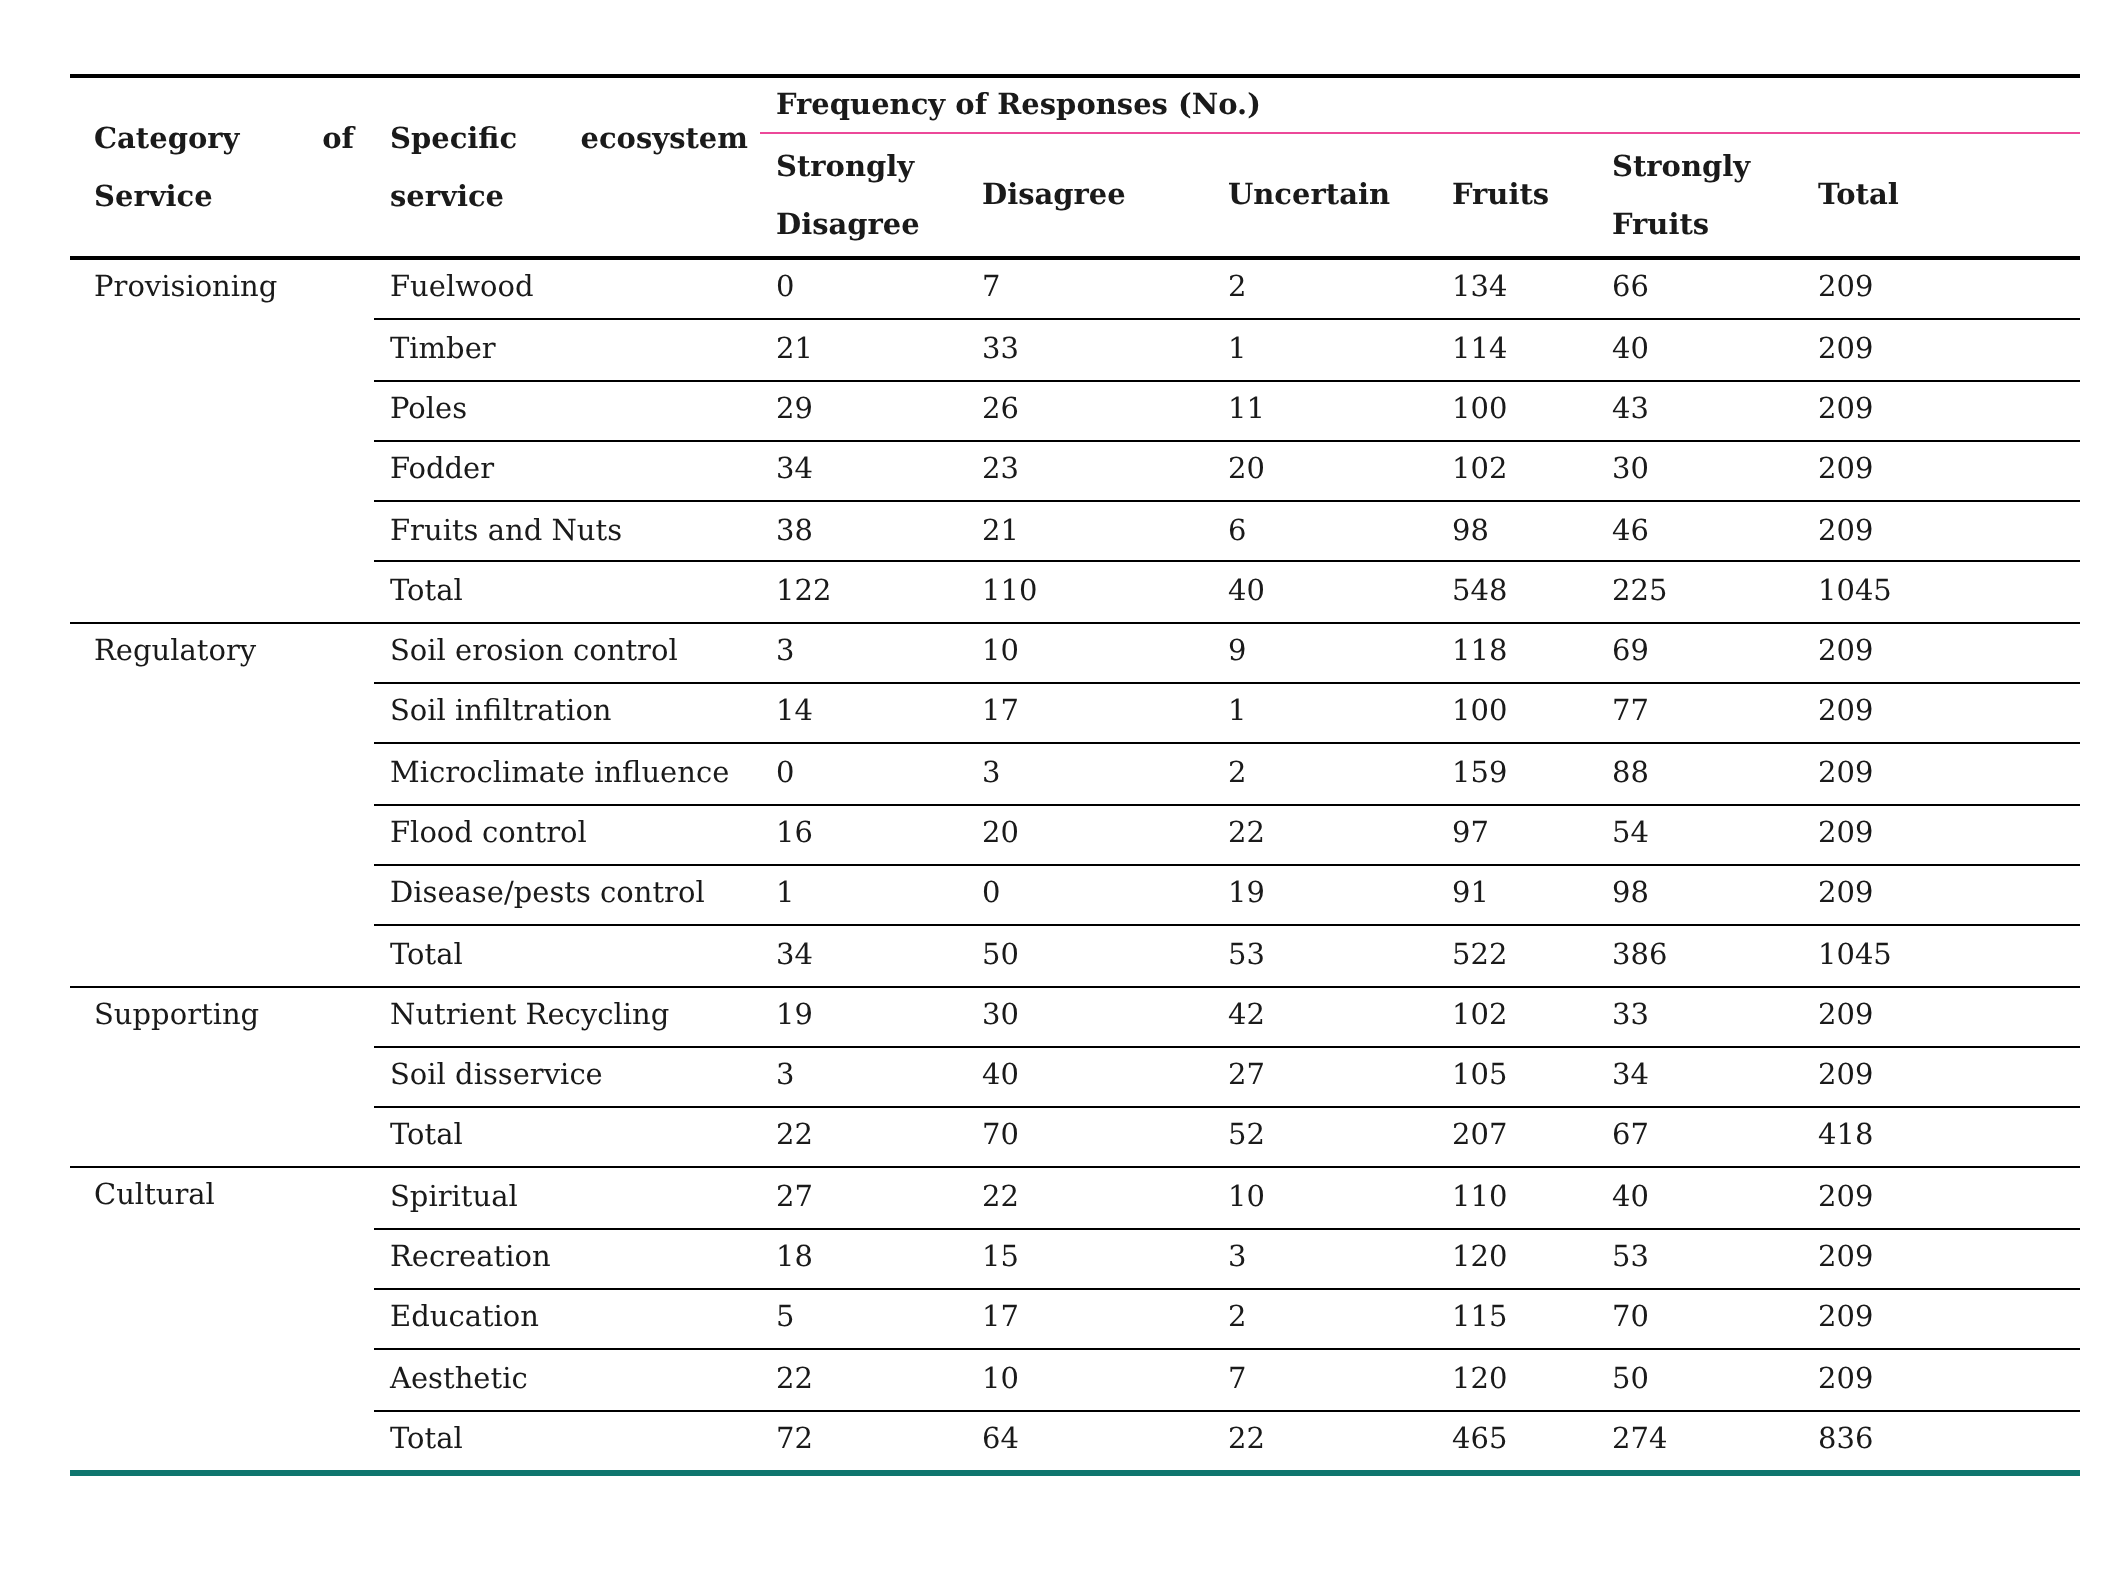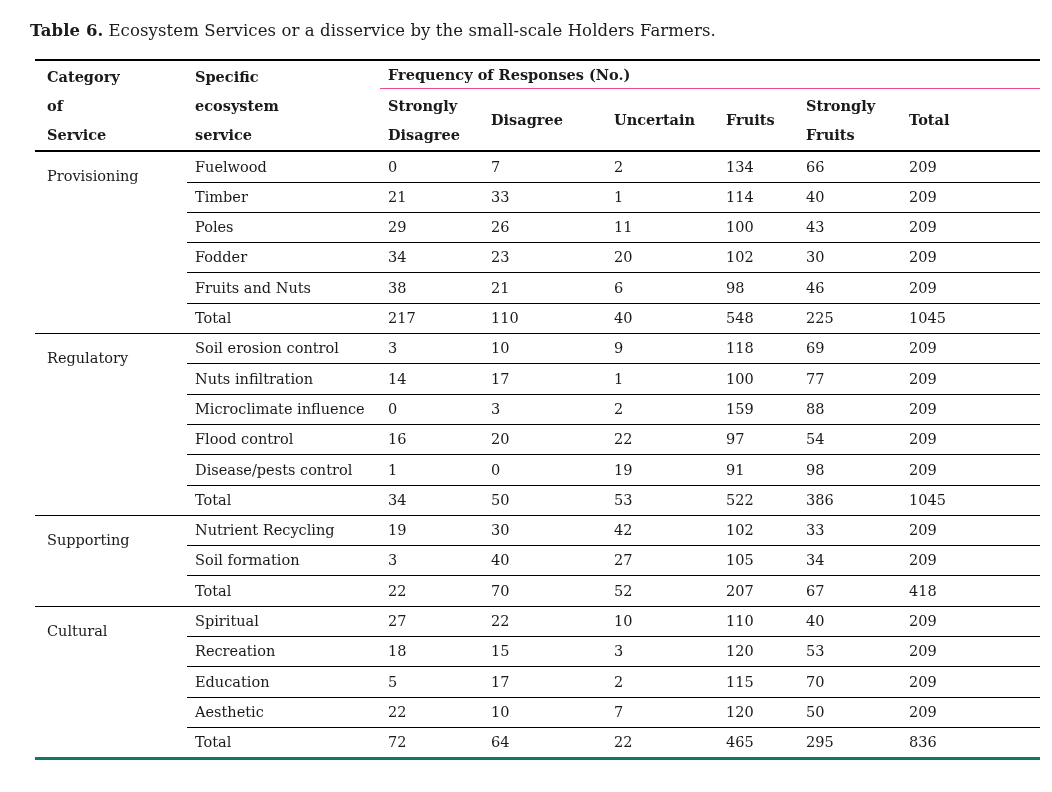--- a/index.html
+++ b/index.html
@@ -51,44 +51,41 @@
     height: 61px;
     border-bottom: 2px solid #000;
     line-height: 2.0;
   }
   th.th-cat, th.th-svc {
     border-bottom: 2px solid #000;
     line-height: 2.0;
     vertical-align: middle;
   }
   th.th-cat { padding-left: 12px; padding-right: 10px; }
-  .jline { display: flex; justify-content: space-between; flex-direction: column; }
+  .jline { display: flex; justify-content: space-between; }
 
   td {
     height: 29.3px;
     padding: 0 4px 0 8px;
     vertical-align: middle;
     line-height: 1.15;
   }
   td.cat {
     vertical-align: top;
-    padding-top: 16px;
+    padding-top: 6px;
     padding-left: 12px;
   }
   td.rb { border-bottom: 1px solid #000; }
   td.thick { border-bottom: 3px solid #0f766e; }
 </style>
 </head>
 <body>
 
 <div class="page">
 
-  <div class="caption">
-    <span class="caption-label">Table 6.</span><span class="caption-text">Ecosystem Services or a disservice by the small-scale Holders Farmers.</span>
-  </div>
 
   <table class="ecotable">
     <colgroup>
       <col class="c1">
         <col class="c2">
         <col class="c3">
         <col class="c4">
       <col class="c5">
         <col class="c6">
         <col class="c7">
@@ -163,39 +160,39 @@
           <td class="svc rb">Fruits and Nuts</td>
           <td class="num rb">38</td>
           <td class="num rb">21</td>
           <td class="num rb">6</td>
           <td class="num rb">98</td>
           <td class="num rb">46</td>
           <td class="num rb">209</td>
         </tr>
         <tr>
           <td class="svc rb">Total</td>
-          <td class="num rb">217</td>
+          <td class="num rb">122</td>
           <td class="num rb">110</td>
           <td class="num rb">40</td>
           <td class="num rb">548</td>
           <td class="num rb">225</td>
           <td class="num rb">1045</td>
         </tr>
         <tr>
           <td rowspan="6" class="cat rb">Regulatory</td>
           <td class="svc rb">Soil erosion control</td>
           <td class="num rb">3</td>
           <td class="num rb">10</td>
           <td class="num rb">9</td>
           <td class="num rb">118</td>
           <td class="num rb">69</td>
           <td class="num rb">209</td>
         </tr>
         <tr>
-          <td class="svc rb">Nuts infiltration</td>
+          <td class="svc rb">Soil infiltration</td>
           <td class="num rb">14</td>
           <td class="num rb">17</td>
           <td class="num rb">1</td>
           <td class="num rb">100</td>
           <td class="num rb">77</td>
           <td class="num rb">209</td>
         </tr>
         <tr>
           <td class="svc rb">Microclimate influence</td>
           <td class="num rb">0</td>
@@ -236,21 +233,21 @@
           <td rowspan="3" class="cat rb">Supporting</td>
           <td class="svc rb">Nutrient Recycling</td>
           <td class="num rb">19</td>
           <td class="num rb">30</td>
           <td class="num rb">42</td>
           <td class="num rb">102</td>
           <td class="num rb">33</td>
           <td class="num rb">209</td>
         </tr>
         <tr>
-          <td class="svc rb">Soil formation</td>
+          <td class="svc rb">Soil disservice</td>
           <td class="num rb">3</td>
           <td class="num rb">40</td>
           <td class="num rb">27</td>
           <td class="num rb">105</td>
           <td class="num rb">34</td>
           <td class="num rb">209</td>
         </tr>
         <tr>
           <td class="svc rb">Total</td>
           <td class="num rb">22</td>
@@ -296,19 +293,19 @@
           <td class="num rb">120</td>
           <td class="num rb">50</td>
           <td class="num rb">209</td>
         </tr>
         <tr>
           <td class="svc thick">Total</td>
           <td class="num thick">72</td>
           <td class="num thick">64</td>
           <td class="num thick">22</td>
           <td class="num thick">465</td>
-          <td class="num thick">295</td>
+          <td class="num thick">274</td>
           <td class="num thick">836</td>
         </tr>
       </tbody>
   </table>
 
 </div>
 
 </body></html>

